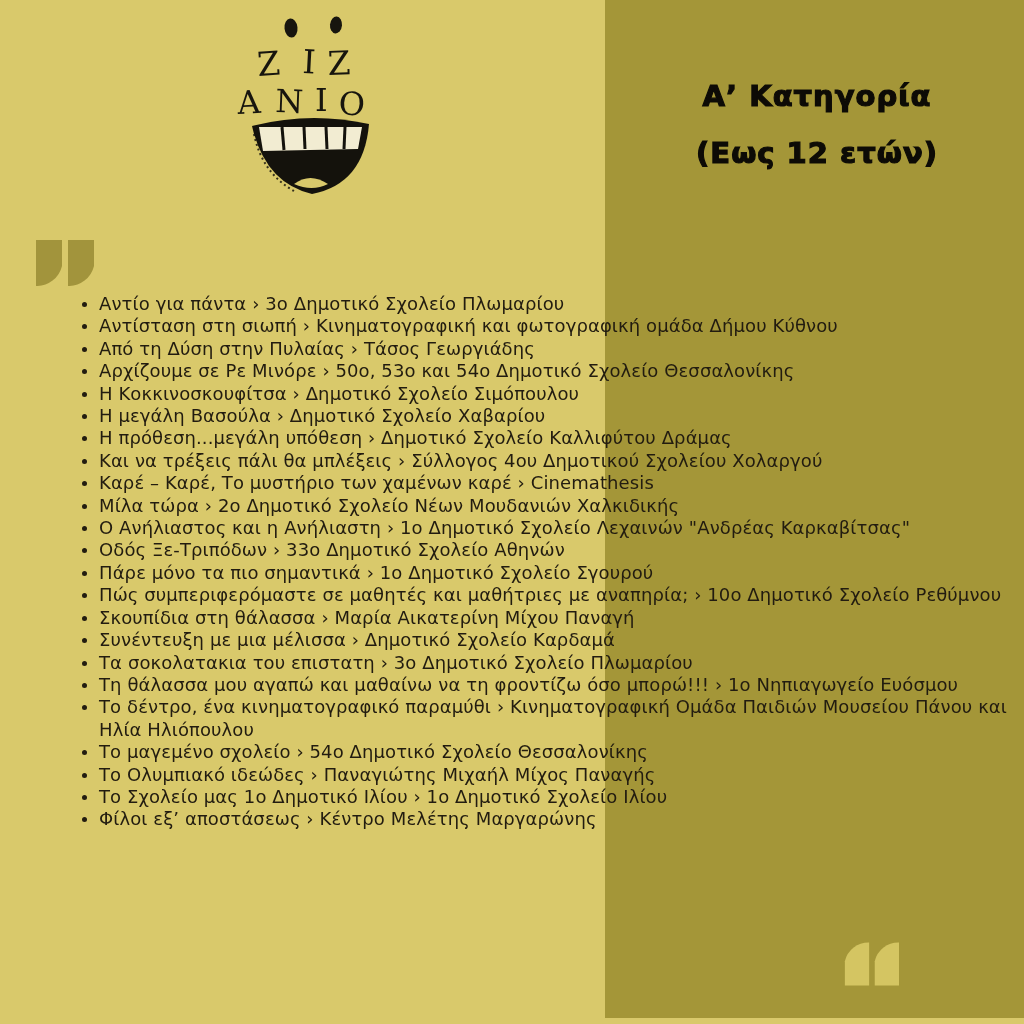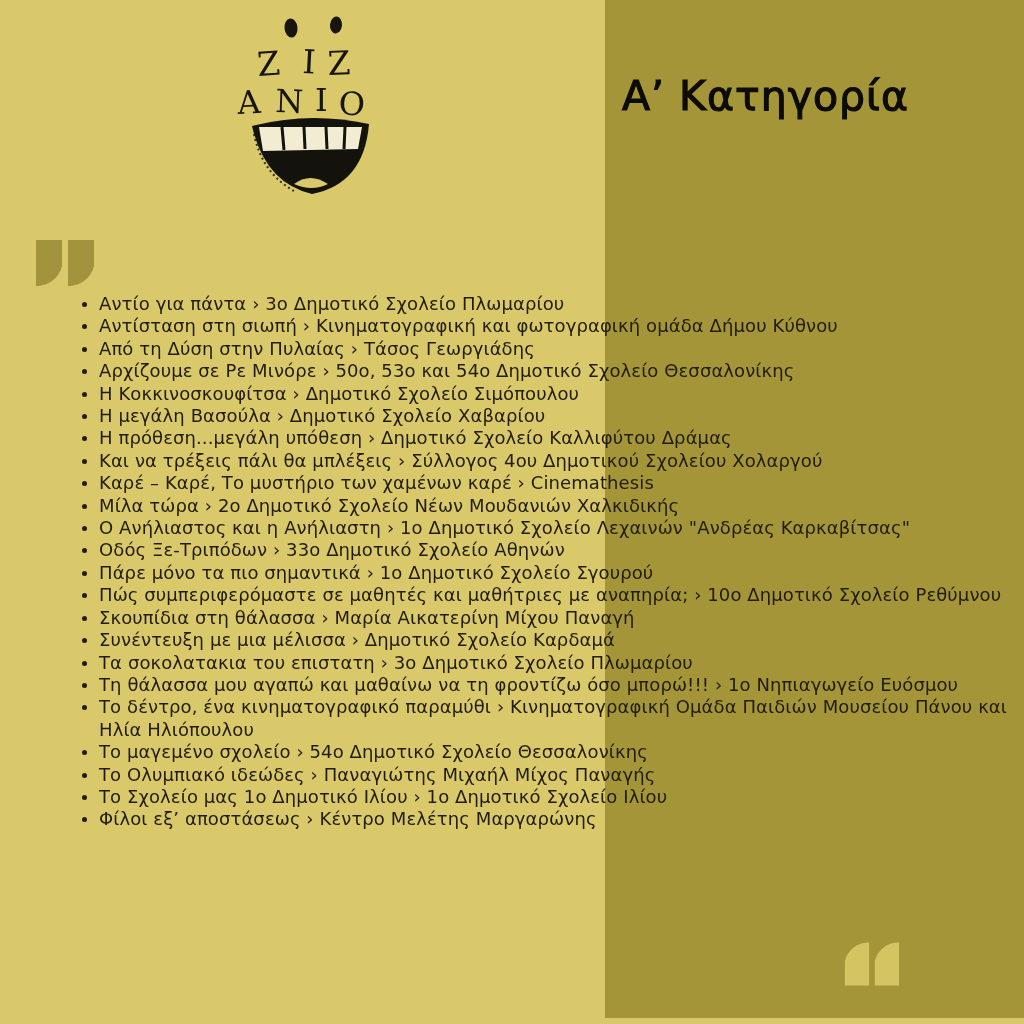--- a/index.html
+++ b/index.html
@@ -11,21 +11,21 @@
   .dark-panel{
     position:absolute;left:605px;top:0;width:419px;height:1018px;
     background:var(--bg-dark,#a49638);
   }
   
   .logo{position:absolute;left:232px;top:8px;width:165px;height:192px;}
   
   .title{
     position:absolute;left:622px;top:68px;width:390px;
     color:var(--title,#0d0b06);
-    font-weight:normal;font-size:41px;line-height:57px;letter-spacing:1px;
+    font-weight:bold;font-size:29px;line-height:57px;letter-spacing:1px;text-align:center;
     -webkit-text-stroke:1.2px var(--title,#0d0b06);
   }
   
   .quote-open{position:absolute;left:36px;top:240px;}
   .quote-close{position:absolute;left:843px;top:942px;transform:rotate(180deg);}
   .quote-open path{fill:var(--quote-open,#a2943c);}
   .quote-close path{fill:var(--quote-close,#d4c562);}
   
   .entries{
     position:absolute;left:66px;top:277px;width:944px;
@@ -73,20 +73,21 @@
         <line x1="94" y1="119" x2="95" y2="141"></line>
         <line x1="113" y1="119" x2="112" y2="141"></line>
       </g>
       <path d="M62,176 Q78,164 96,176 Q80,184 62,176 Z" fill="#d9c96b"></path>
       <path d="M22,126 Q30,165 62,183" fill="none" stroke="#17150e" stroke-width="2" stroke-dasharray="2 3" opacity="0.85"></path>
     </g>
   </svg>
 
   <div class="title">
     <div>Α’ Κατηγορία</div>
+    <div>(Εως 12 ετών)</div>
   </div>
 
   <svg class="quote-open" width="60" height="46" viewBox="0 0 60 46" xmlns="http://www.w3.org/2000/svg">
     <path d="M0,0 H26 V26 A26,26 0 0 1 0,46 Z"></path>
     <path d="M32,0 H58 V26 A26,26 0 0 1 32,46 Z"></path>
   </svg>
   <svg class="quote-close" width="56" height="44" viewBox="0 0 60 46" xmlns="http://www.w3.org/2000/svg">
     <path d="M0,0 H26 V26 A26,26 0 0 1 0,46 Z"></path>
     <path d="M32,0 H58 V26 A26,26 0 0 1 32,46 Z"></path>
   </svg>

